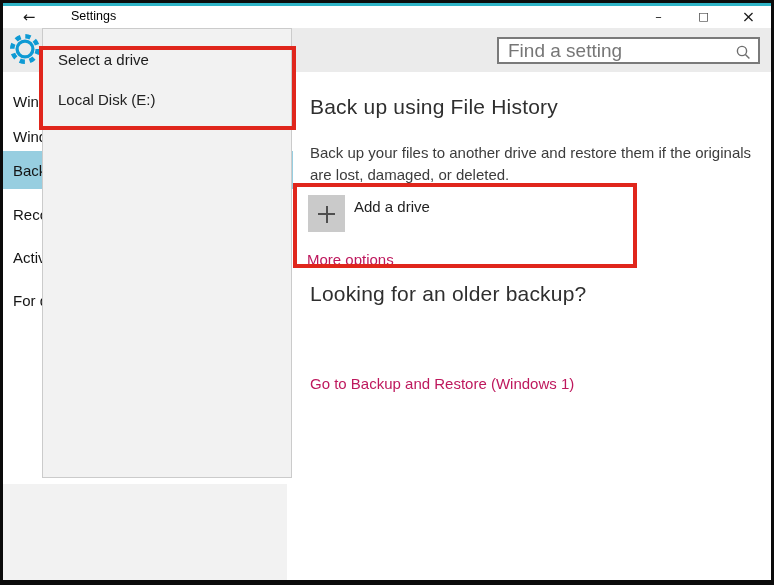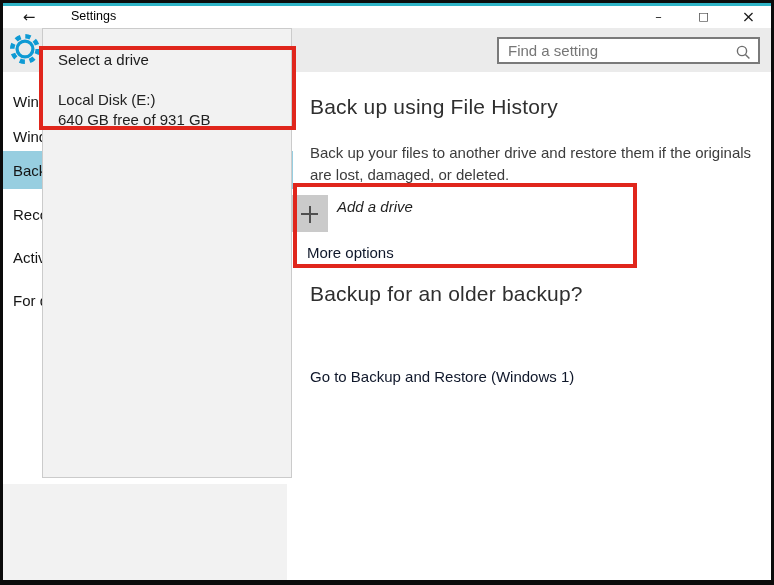--- a/index.html
+++ b/index.html
@@ -26,21 +26,21 @@
   .win-btn.max  { font-size:11px; }
   .win-btn.close{ font-size:16px; }
 
   
   .header-band { position:absolute; left:0; top:25px; width:768px; height:44px; background:#ebebeb; }
   .gear-btn { position:absolute; left:5px; top:29px; width:36px; height:36px; }
   .search-box { position:absolute; left:494px; top:34px; width:263px; height:27px;
     background:#fff; border:2px solid #7a7a7a; }
   .search-box input { position:absolute; left:0; top:0; width:100%; height:100%;
     border:none; outline:none; background:transparent; font-family:"Liberation Sans",sans-serif;
-    font-size:15px; color:#b91c1c; padding:0 30px 0 9px; }
+    font-size:19px; color:#b91c1c; padding:0 30px 0 9px; }
   .search-box input::placeholder { color:#767676; opacity:1; }
   .search-glyph { position:absolute; right:7px; top:5px; width:16px; height:16px; }
 
   
   .side-item { position:absolute; left:10px; font-size:15px; color:#141414; white-space:nowrap; z-index:1; }
   .side-sel-bg { position:absolute; left:0; top:148px; width:290px; height:38px; background:#97cee0; z-index:0; }
 
   
   .drive-popup { position:absolute; left:39px; top:25px; width:250px; height:450px;
     background:#f2f2f2; border:1px solid #cbcbcb; z-index:3; }
@@ -49,27 +49,27 @@
   .drive-option .space { color:#222; }
   .flyout-lower-panel { position:absolute; left:0; top:481px; width:284px; height:96px; background:#f2f2f2; z-index:2; }
 
   
   .h-main { position:absolute; font-size:21px; font-weight:400; color:#2f2f2f; letter-spacing:0.2px; }
   .h1 { left:307px; top:92px; }
   .h2 { left:307px; top:279px; }
   .body-text { position:absolute; left:307px; font-size:15px; line-height:22px; color:#3c3c3c; white-space:pre-line; }
   .body1 { top:139px; }
   .body2 { top:317px; }
-  .add-drive-btn { position:absolute; left:288px; top:192px; width:220px; height:37px; cursor:default;font-style:italic; }
+  .add-drive-btn { position:absolute; left:305px; top:192px; width:220px; height:37px; cursor:default; }
   .add-square { position:absolute; left:0; top:0; width:37px; height:37px; background:#cacaca; }
   .plus-icon { position:absolute; left:0; top:0; width:37px; height:37px; }
   .plus-icon::before { content:""; position:absolute; left:10px; top:18px; width:17px; height:2px; background:#4f4f4f; }
   .plus-icon::after  { content:""; position:absolute; left:17.5px; top:10.5px; width:2px; height:17px; background:#4f4f4f; }
   .add-label { position:absolute; left:46px; top:3px; font-size:15px; color:#1f1f1f; }
-  .link { position:absolute; font-size:15px; color:#0f172a; cursor:default; }
+  .link { position:absolute; font-size:15px; color:#be185d; cursor:default;margin-top:7px; }
   .more-options { left:304px; top:241px; }
   .link2 { left:307px; top:365px; }
 
   
   .annot { position:absolute; border:4px solid #e0261c; z-index:10; }
   .annot1 { left:36px; top:43px; width:257px; height:84px; }
   .annot2 { left:290px; top:180px; width:344px; height:85px; }
 </style>
 </head>
 <body>
@@ -127,27 +127,26 @@
 are lost, damaged, or deleted.</div>
 
   <div class="add-drive-btn">
     <div class="add-square">
       <span class="plus-icon"></span>
     </div>
     <span class="add-label">Add a drive</span>
   </div>
   <div class="link more-options">More options</div>
 
-  <div class="h-main h2">Backup for an older backup?</div>
+  <div class="h-main h2">Looking for an older backup?</div>
   <div class="link link2">Go to Backup and Restore (Windows 1)</div>
 
   <div class="drive-popup">
     <div class="popup-title">Select a drive</div>
     <div class="drive-option">
       <div>Local Disk (E:)</div>
-      <div class="space">640 GB free of 931 GB</div>
     </div>
   </div>
   <div class="flyout-lower-panel"></div>
 
   <div class="annot annot1"></div>
   <div class="annot annot2"></div>
 </div>
 
 </body></html>

